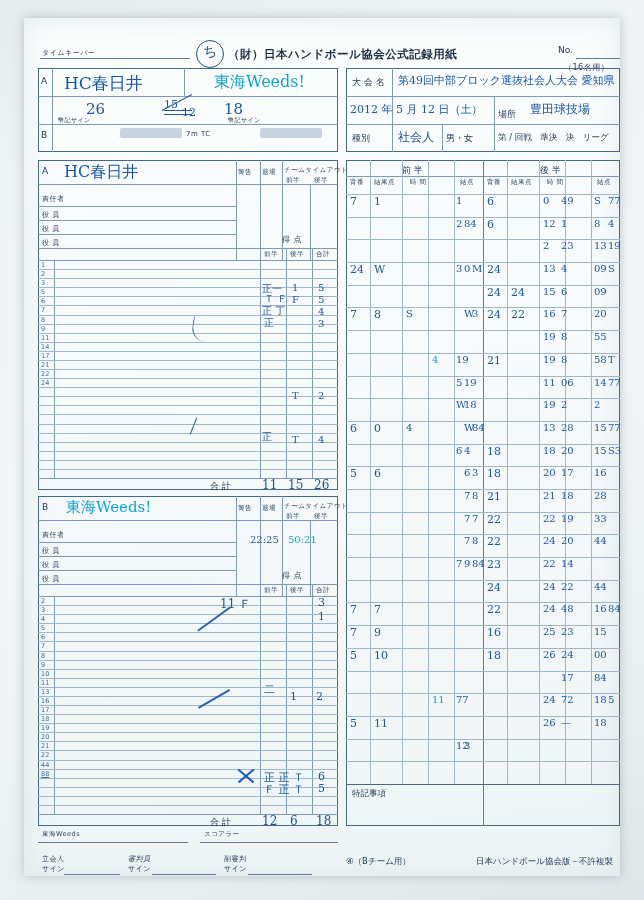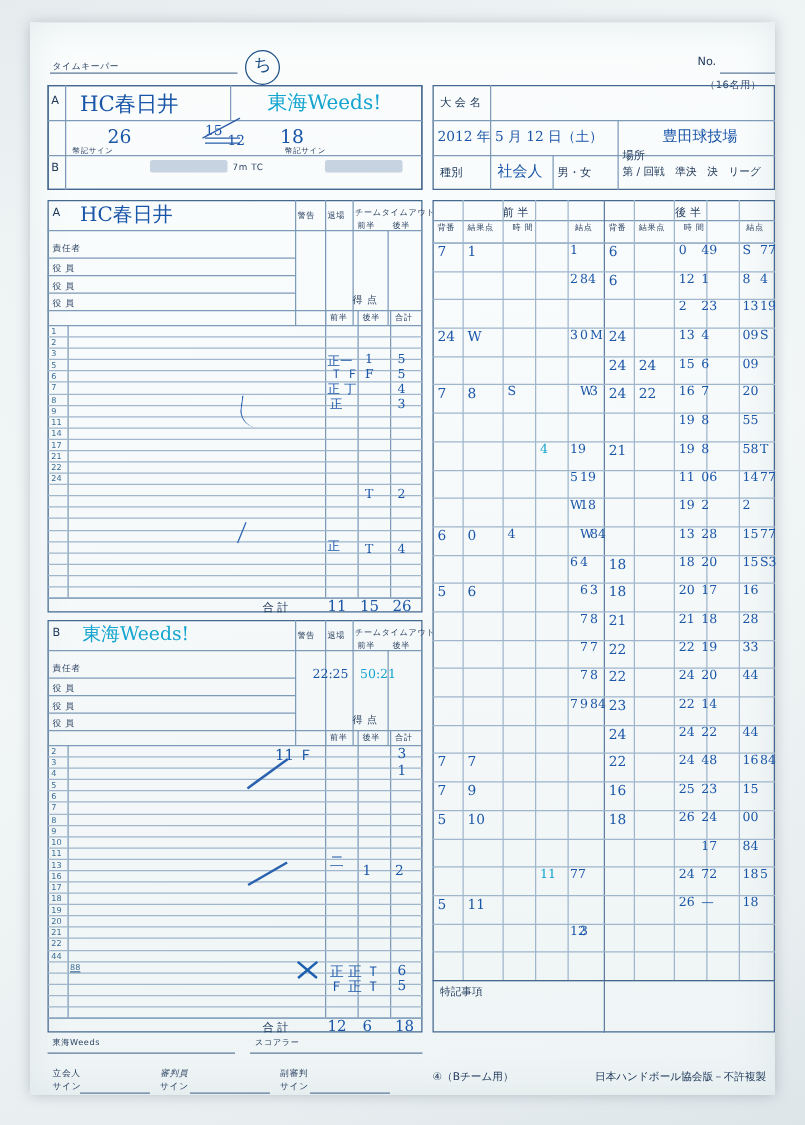--- a/index.html
+++ b/index.html
@@ -29,20 +29,21 @@
 
 <div id="sheet">
   <div id="paper">
 
     <div class="lbl" style="left:18px;top:30px;">タイムキーパー</div>
     <div class="hline" style="left:16px;top:40px;width:150px;background:#5e7b9c;"></div>
 
     <div style="position:absolute;left:172px;top:22px;width:26px;height:26px;border:1.6px solid #1d4f86;border-radius:50%;"></div>
     <div style="position:absolute;left:179px;top:25px;font-size:14px;color:#1d4f86;font-family:'DejaVu Serif',serif;">ち</div>
 
+    <div class="box-title" style="left:204px;top:29px;font-size:11.5px;letter-spacing:.5px;">（財）日本ハンドボール協会公式記録用紙</div>
 
     <div class="lbl9" style="left:534px;top:27px;">No.</div>
     <div class="hline" style="left:552px;top:40px;width:44px;background:#5e7b9c;"></div>
     <div class="lbl" style="left:540px;top:44px;font-size:8px;">（16名用）</div>
 
     <div class="bx" style="left:14px;top:50px;width:300px;height:84px;border-color:#3d6governance;"></div>
     <div class="bx" style="left:14px;top:50px;width:300px;height:84px;border:1px solid #44688f;"></div>
     <div class="vline" style="left:28px;top:50px;height:84px;"></div>
     <div class="hline" style="left:14px;top:78px;width:300px;"></div>
     <div class="hline" style="left:14px;top:106px;width:300px;"></div>
@@ -70,22 +71,23 @@
 
     <div class="bx" style="left:322px;top:50px;width:274px;height:84px;border:1px solid #44688f;"></div>
     <div class="hline" style="left:322px;top:78px;width:274px;"></div>
     <div class="hline" style="left:322px;top:106px;width:274px;"></div>
     <div class="vline" style="left:368px;top:50px;height:84px;"></div>
     <div class="vline" style="left:470px;top:78px;height:28px;"></div>
     <div class="vline" style="left:418px;top:106px;height:28px;"></div>
     <div class="vline" style="left:470px;top:106px;height:28px;"></div>
 
     <div class="lbl9" style="left:328px;top:58px;font-size:9px;">大 会 名</div>
+    <div class="hw" style="left:374px;top:55px;font-size:11px;">第49回中部ブロック選抜社会人大会 愛知県</div>
     <div class="hw" style="left:326px;top:84px;font-size:11px;">2012 年 5 月 12 日（土）</div>
-    <div class="lbl9" style="left:474px;top:100px;font-size:9px;font-family:Liberation Mono, monospace;">場所</div>
+    <div class="lbl9" style="left:474px;top:90px;font-size:9px;font-family:Liberation Mono, monospace;">場所</div>
     <div class="hw" style="left:506px;top:83px;font-size:12px;">豊田球技場</div>
     <div class="lbl9" style="left:328px;top:114px;font-size:9px;">種別</div>
     <div class="hw" style="left:374px;top:111px;font-size:12px;">社会人</div>
     <div class="lbl9" style="left:422px;top:114px;font-size:9px;">男・女</div>
     <div class="lbl9" style="left:474px;top:114px;font-size:8.5px;">第 / 回戦　準決　決　リーグ</div>
 
     <div class="bx" style="left:14px;top:142px;width:300px;height:330px;border:1px solid #44688f;"></div>
     <div class="hline" style="left:14px;top:166px;width:300px;"></div>
     <div class="vline" style="left:212px;top:142px;height:100px;"></div>
     <div class="vline" style="left:236px;top:142px;height:100px;"></div>
@@ -266,21 +268,21 @@
         <div class="cenum" style="left: 17px; top: 706.167px;">19</div>
         <div class="hline thin" style="left: 14px; top: 723.333px; width: 300px;"></div>
         <div class="cenum" style="left: 17px; top: 715.25px;">20</div>
         <div class="hline thin" style="left: 14px; top: 732.417px; width: 300px;"></div>
         <div class="cenum" style="left: 17px; top: 724.333px;">21</div>
         <div class="hline thin" style="left: 14px; top: 741.5px; width: 300px;"></div>
         <div class="cenum" style="left: 17px; top: 733.417px;">22</div>
         <div class="hline thin" style="left: 14px; top: 750.583px; width: 300px;"></div>
         <div class="cenum" style="left: 17px; top: 742.5px;">44</div>
         <div class="hline thin" style="left: 14px; top: 759.667px; width: 300px;"></div>
-        <div class="cenum" style="left: 32px; top: 751.583px; text-decoration: underline;">88</div>
+        <div class="cenum" style="left: 17px; top: 751.583px; text-decoration: underline;">88</div>
         <div class="hline thin" style="left: 14px; top: 768.75px; width: 300px;"></div>
         <div class="cenum" style="left: 17px; top: 760.667px;"></div>
         <div class="hline thin" style="left: 14px; top: 777.833px; width: 300px;"></div>
         <div class="cenum" style="left: 17px; top: 769.75px;"></div>
         <div class="hline thin" style="left: 14px; top: 786.917px; width: 300px;"></div>
         <div class="cenum" style="left: 17px; top: 778.833px;"></div>
         <div class="hline thin" style="left: 14px; top: 796px; width: 300px;"></div>
         <div class="cenum" style="left: 17px; top: 787.917px;"></div>
       </div>
 

